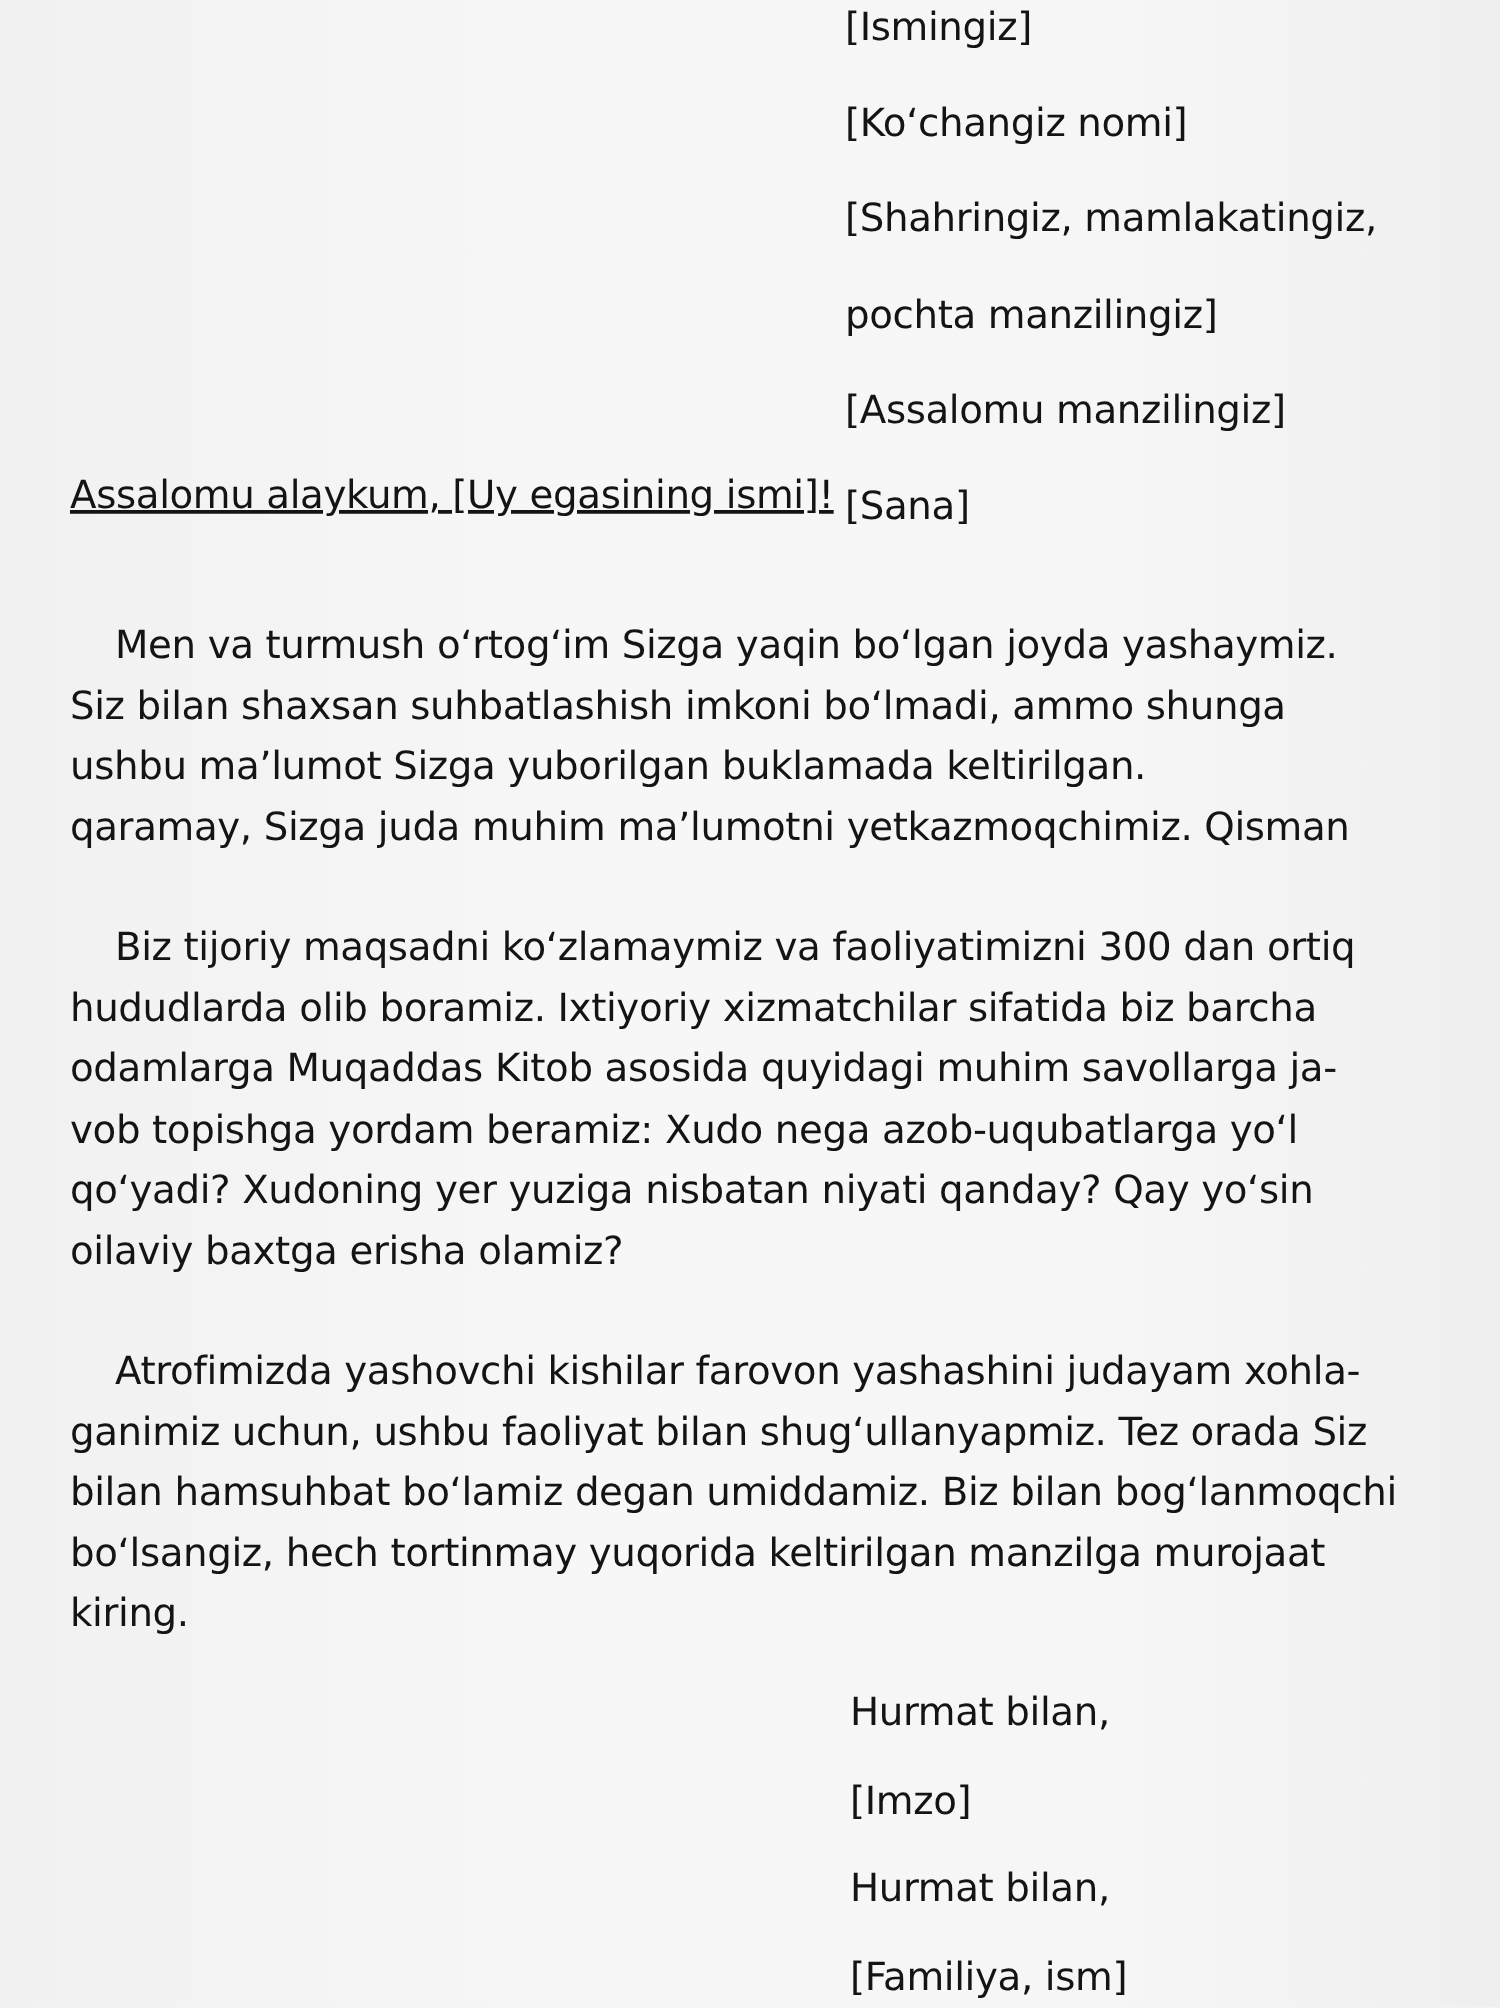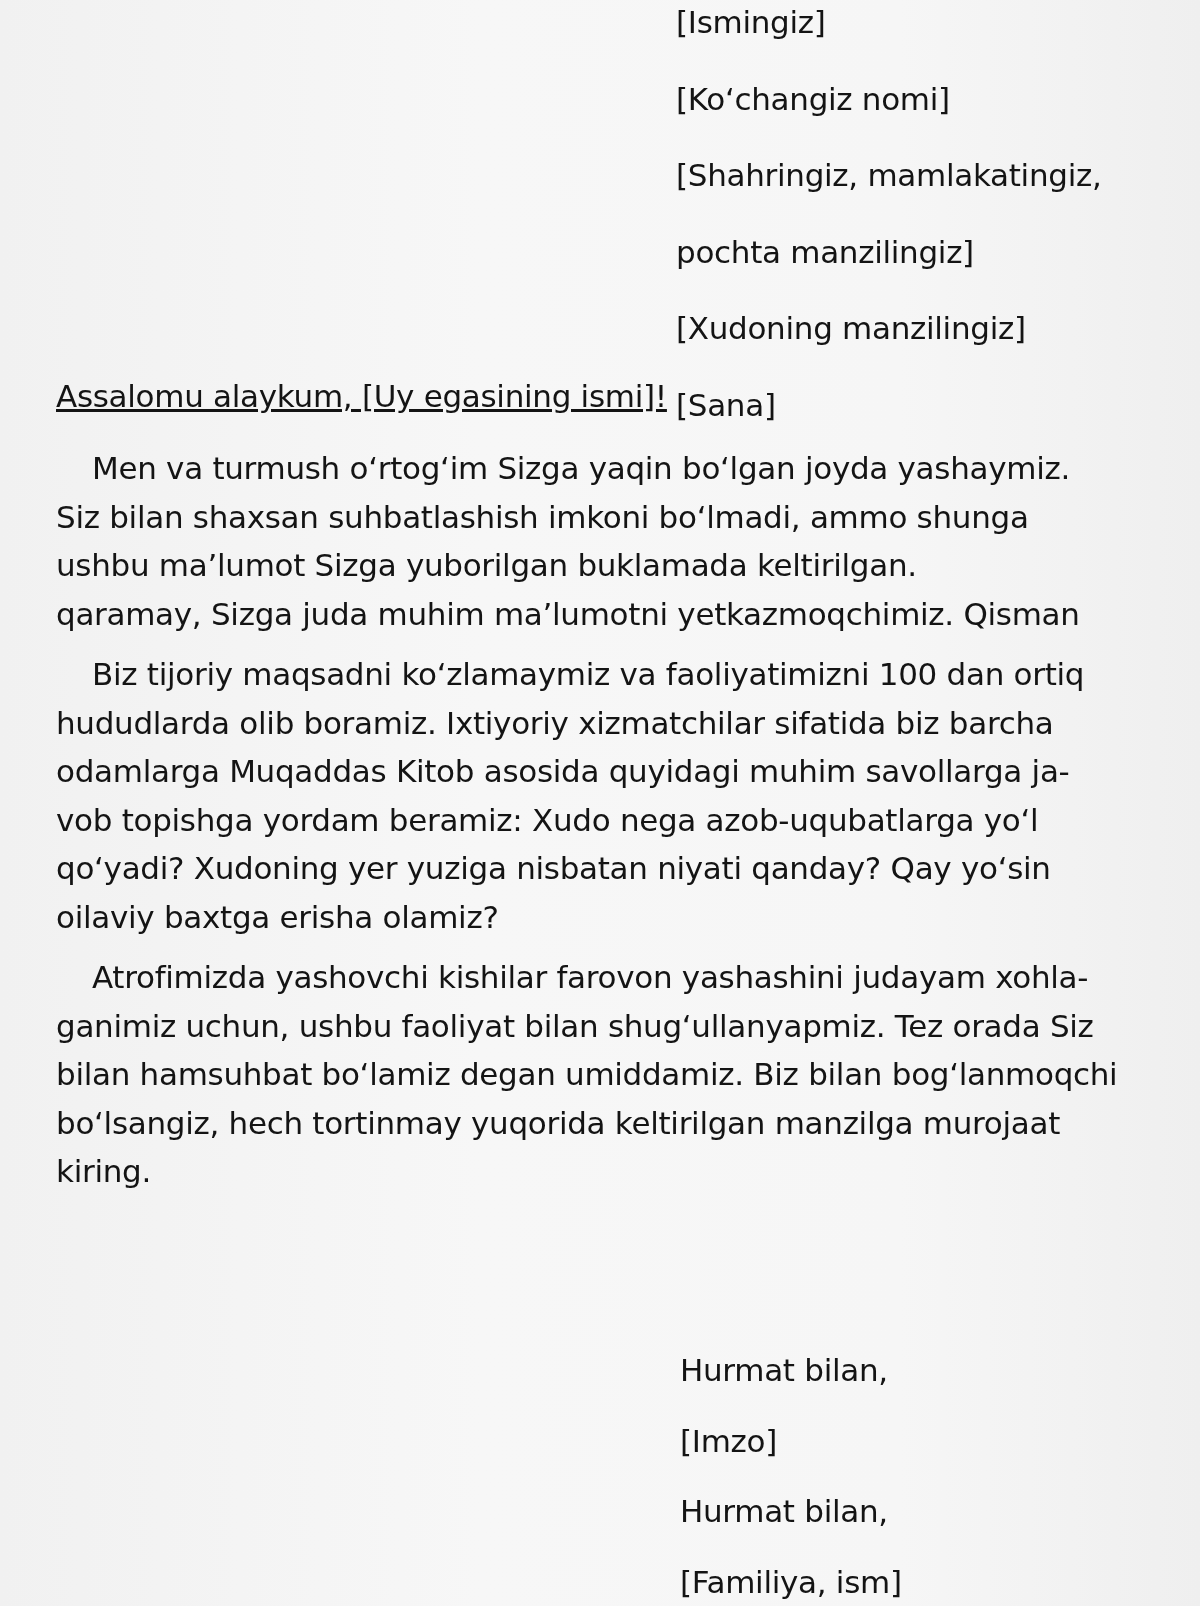--- a/index.html
+++ b/index.html
@@ -46,21 +46,21 @@
       letter-spacing: -0.3px;
     }
     .para {
       margin: 0 0 12px 0;
       line-height: 48.5px;
     }
     .para .line {
       display: block;
       white-space: nowrap;
     }
-    .para .line.indent { padding-left: 36px; }
+    .para .line.indent { padding-left: 36px; margin-top: 48px; }
     .closing {
       position: absolute;
       left: 680px;
       top: 1346px;
       letter-spacing: -0.3px;
     }
     .closing div {
       height: 70.5px;
       line-height: 48px;
       white-space: nowrap;
@@ -69,35 +69,35 @@
 </head>
 <body>
 
 <div class="page">
 
   <div class="address-block">
     <div>[Ismingiz]</div>
     <div>[Ko‘changiz nomi]</div>
     <div>[Shahringiz, mamlakatingiz,</div>
     <div>pochta manzilingiz]</div>
-    <div>[Xudoning manzilingiz]</div>
+    <div>[Assalomu manzilingiz]</div>
     <div>[Sana]</div>
   </div>
 
   <div class="greeting">Assalomu alaykum, [Uy egasining ismi]!</div>
 
   <div class="body-text">
     <p class="para">
       <span class="line indent">Men va turmush o‘rtog‘im Sizga yaqin bo‘lgan joyda yashaymiz.</span>
       <span class="line">Siz bilan shaxsan suhbatlashish imkoni bo‘lmadi, ammo shunga</span>
       <span class="line">ushbu ma’lumot Sizga yuborilgan buklamada keltirilgan.</span>
       <span class="line">qaramay, Sizga juda muhim ma’lumotni yetkazmoqchimiz. Qisman</span>
     </p>
     <p class="para">
-      <span class="line indent">Biz tijoriy maqsadni ko‘zlamaymiz va faoliyatimizni 100 dan ortiq</span>
+      <span class="line indent">Biz tijoriy maqsadni ko‘zlamaymiz va faoliyatimizni 300 dan ortiq</span>
       <span class="line">hududlarda olib boramiz. Ixtiyoriy xizmatchilar sifatida biz barcha</span>
       <span class="line">odamlarga Muqaddas Kitob asosida quyidagi muhim savollarga ja-</span>
       <span class="line">vob topishga yordam beramiz: Xudo nega azob-uqubatlarga yo‘l</span>
       <span class="line">qo‘yadi? Xudoning yer yuziga nisbatan niyati qanday? Qay yo‘sin</span>
       <span class="line">oilaviy baxtga erisha olamiz?</span>
     </p>
     <p class="para">
       <span class="line indent">Atrofimizda yashovchi kishilar farovon yashashini judayam xohla-</span>
       <span class="line">ganimiz uchun, ushbu faoliyat bilan shug‘ullanyapmiz. Tez orada Siz</span>
       <span class="line">bilan hamsuhbat bo‘lamiz degan umiddamiz. Biz bilan bog‘lanmoqchi</span>

